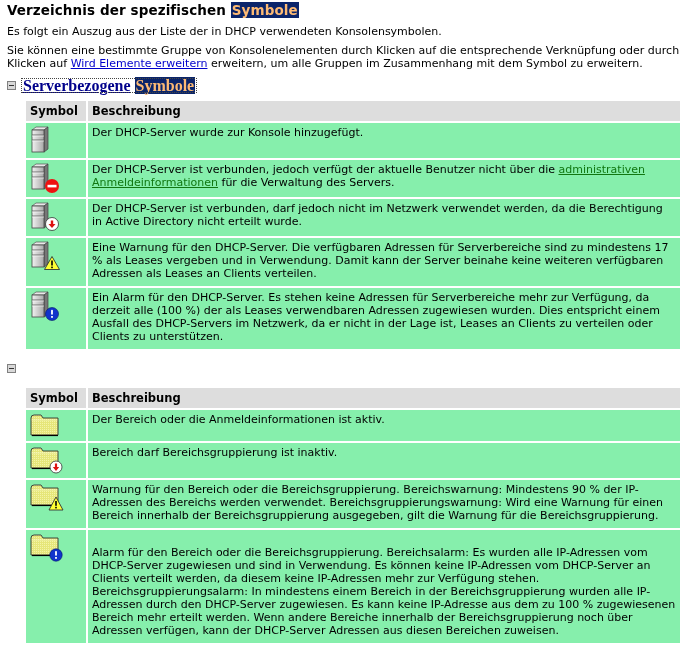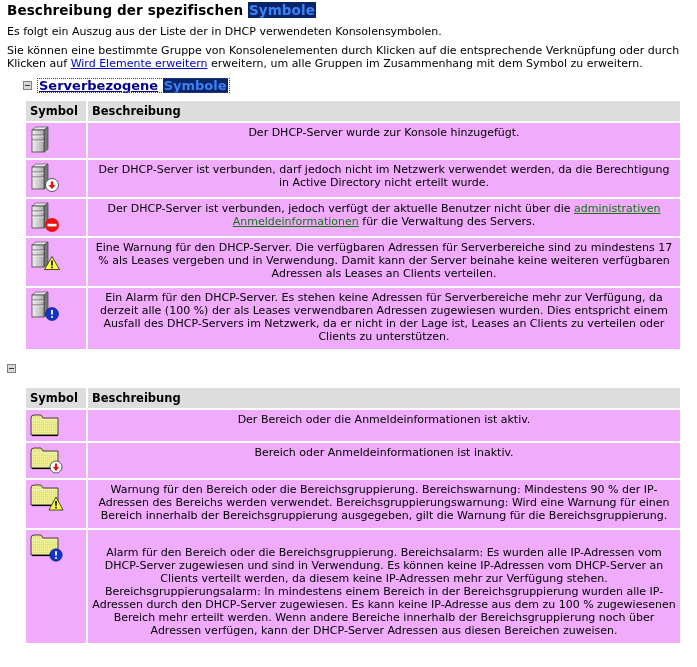--- a/index.html
+++ b/index.html
@@ -7,46 +7,46 @@
       width: 697px; height: 667px; overflow: hidden;
       font-family: "DejaVu Sans", "Liberation Sans", sans-serif;
       font-size: 11px; color: #000;
       line-height: 13px;
     }
     .page { padding: 2px 0 0 7px; position: relative; }
     h1 {
       margin: 0 0 6px 0; font-size: 13.5px; font-weight: bold; line-height: 17px;
       letter-spacing: 0.1px;
     }
-    .hl { background: #0a246a; color: #3b82f6; padding: 0 1px; }
+    .hl { background: #0a246a; color: #fdba74; padding: 0 1px; }
     p { margin: 0 0 6px 0; line-height: 13px; }
     a.link { color: #0000cc; text-decoration: underline; }
     a.glink { color: #117711; text-decoration: underline; }
     .section-head {
-      display: flex; align-items: center; margin: 0 0 0 16px; height: 18px;
-      font-weight: bold; font-size: 13px;
+      display: flex; align-items: center; margin: 0 0 0 0; height: 18px;
+      font-weight: bold; font-size: 16px; font-family: Liberation Serif, serif;
     }
     .toggle {
       width: 9px; height: 9px; border: 1px solid #808080; background: #d8d8d8;
       position: relative; margin-right: 6px; box-sizing: border-box;
     }
     .toggle::after {
       content: ""; position: absolute; left: 1px; right: 1px; top: 3px; height: 1px; background: #333;
     }
     .sec1-title { color: #00008b; outline: 1px dotted #444; padding: 0 1px; }
     .sec1-title .word { text-decoration: underline; }
     table.sym {
       border-collapse: separate; border-spacing: 2px; margin: 5px 0 0 17px; width: 658px;
     }
     table.sym th {
       background: #dddddd; text-align: left; font-weight: bold; padding: 2px 4px; font-size: 11.5px;
       height: 16px;
       margin-top: 40px;
     }
-    table.sym td { background: #f0abfc; vertical-align: top; padding: 3px 4px 6px 4px; text-align: center; }
+    table.sym td { background: #86efac; vertical-align: top; padding: 3px 4px 6px 4px; }
     table.sym td.icon { width: 52px; padding: 3px 4px 4px 4px; }
     table.sym th.c1 { width: 52px; }
     .sec2 { margin-top: 8px; }
     .sec2 .section-head { margin-left: 0; }
     .sec2-title .hl { }
     svg { display: block; }
   </style>
 </head>
 <body>
 
@@ -72,21 +72,21 @@
     <symbol id="folder" viewBox="0 0 30 24">
       <path d="M1 5 Q1 2 4 2 L11 2 L13 5 L28 5 L28 22 L1 22 Z" fill="url(#fold)" stroke="#333" stroke-width="0.9"></path>
       <line x1="1.5" y1="7" x2="27.5" y2="7" stroke="#fff" stroke-width="0.6" opacity="0.6"></line>
       <line x1="2" y1="22.5" x2="28" y2="22.5" stroke="#000" stroke-width="1.2"></line>
     </symbol>
   </defs>
 </svg>
 
 <div class="page">
   <h1>
-    <span>Beschreibung der spezifischen</span>
+    <span>Verzeichnis der spezifischen</span>
     <span class="hl">Symbole</span>
   </h1>
 
   <p>Es folgt ein Auszug aus der Liste der in DHCP verwendeten Konsolensymbolen.</p>
   <p><span>Sie können eine bestimmte Gruppe von Konsolenelementen durch Klicken auf die entsprechende Verknüpfung oder durch Klicken auf </span><a class="link" href="#">Wird Elemente erweitern</a><span> erweitern, um alle Gruppen im Zusammenhang mit dem Symbol zu erweitern.</span></p>
 
   <div class="section">
     <div class="section-head">
       <span class="toggle"></span>
       <a href="#" class="sec1-title" style="color:#00008b;text-decoration:none;"><span class="word">Serverbezogene</span> <span class="hl">Symbole</span></a>
@@ -103,38 +103,38 @@
                   <use href="#server"></use>
                 </svg></span>
         </td>
         <td>Der DHCP-Server wurde zur Konsole hinzugefügt.</td>
       </tr>
       <tr style="height:34px">
         <td class="icon">
           <span>
             <svg width="32" height="30" viewBox="0 0 32 30">
                   <use href="#server" x="0" y="0" width="20" height="28"></use>
+              <circle cx="22" cy="23" r="7" fill="#ee1111"></circle>
+              <rect x="17.5" y="21.8" width="9" height="2.6" fill="#fff"></rect>
+            </svg>
+          </span>
+        </td>
+        <td><span>Der DHCP-Server ist verbunden, jedoch verfügt der aktuelle Benutzer nicht über die </span><a class="glink" href="#">administrativen Anmeldeinformationen</a><span> für die Verwaltung des Servers.</span></td>
+      </tr>
+      <tr style="height:34px">
+        <td class="icon">
+          <span>
+            <svg width="32" height="30" viewBox="0 0 32 30">
+                  <use href="#server" x="0" y="0" width="20" height="28"></use>
               <circle cx="22" cy="22" r="6.5" fill="#fff" stroke="#333" stroke-width="0.8"></circle>
               <path d="M22 26 L25.5 22 L23.2 22 L23.2 18.5 L20.8 18.5 L20.8 22 L18.5 22 Z" fill="#dd1111"></path>
             </svg>
           </span>
         </td>
         <td>Der DHCP-Server ist verbunden, darf jedoch nicht im Netzwerk verwendet werden, da die Berechtigung in Active Directory nicht erteilt wurde.</td>
-      </tr>
-      <tr style="height:34px">
-        <td class="icon">
-          <span>
-            <svg width="32" height="30" viewBox="0 0 32 30">
-                  <use href="#server" x="0" y="0" width="20" height="28"></use>
-              <circle cx="22" cy="23" r="7" fill="#ee1111"></circle>
-              <rect x="17.5" y="21.8" width="9" height="2.6" fill="#fff"></rect>
-            </svg>
-          </span>
-        </td>
-        <td><span>Der DHCP-Server ist verbunden, jedoch verfügt der aktuelle Benutzer nicht über die </span><a class="glink" href="#">administrativen Anmeldeinformationen</a><span> für die Verwaltung des Servers.</span></td>
       </tr>
       <tr style="height:46px">
         <td class="icon">
           <span>
             <svg width="32" height="30" viewBox="0 0 32 30">
                   <use href="#server" x="0" y="0" width="20" height="28"></use>
               <polygon points="22,15.5 29.5,28.5 14.5,28.5" fill="#ffff33" stroke="#333" stroke-width="0.9"></polygon>
               <rect x="21.2" y="19.5" width="1.6" height="5" fill="#000"></rect>
               <rect x="21.2" y="25.6" width="1.6" height="1.6" fill="#000"></rect>
             </svg>
@@ -180,21 +180,21 @@
       <tr style="height:31px">
         <td class="icon">
           <span>
             <svg width="34" height="28" viewBox="0 0 34 28">
                   <use href="#folder" x="0" y="0" width="30" height="24"></use>
               <circle cx="26" cy="21" r="6" fill="#fff" stroke="#333" stroke-width="0.8"></circle>
               <path d="M26 25 L29.2 21 L27.1 21 L27.1 17.5 L24.9 17.5 L24.9 21 L22.8 21 Z" fill="#dd1111"></path>
             </svg>
           </span>
         </td>
-        <td>Bereich oder Anmeldeinformationen ist inaktiv.</td>
+        <td>Bereich darf Bereichsgruppierung ist inaktiv.</td>
       </tr>
       <tr style="height:41px">
         <td class="icon">
           <span>
             <svg width="34" height="30" viewBox="0 0 34 30">
                   <use href="#folder" x="0" y="0" width="30" height="24"></use>
               <polygon points="26,14 33,27 19,27" fill="#ffff33" stroke="#333" stroke-width="0.9"></polygon>
               <rect x="25.2" y="18" width="1.6" height="4.8" fill="#000"></rect>
               <rect x="25.2" y="23.8" width="1.6" height="1.6" fill="#000"></rect>
             </svg>

